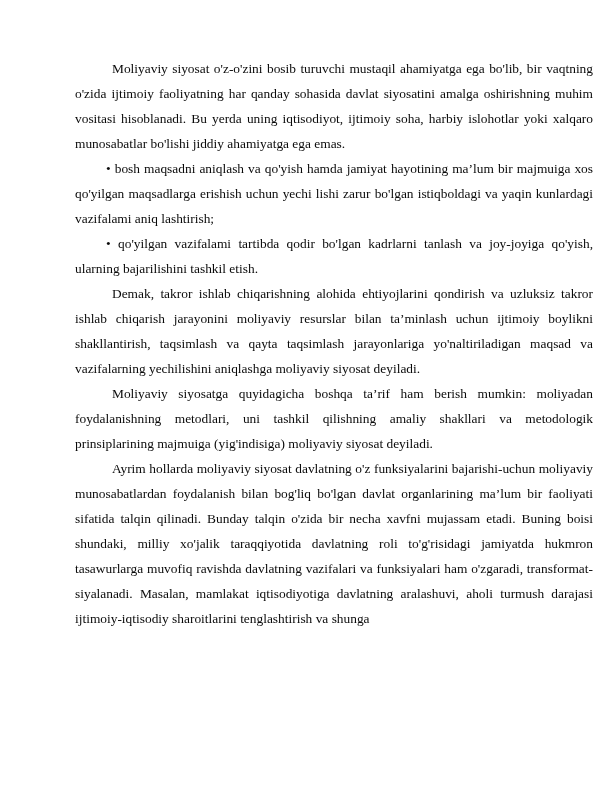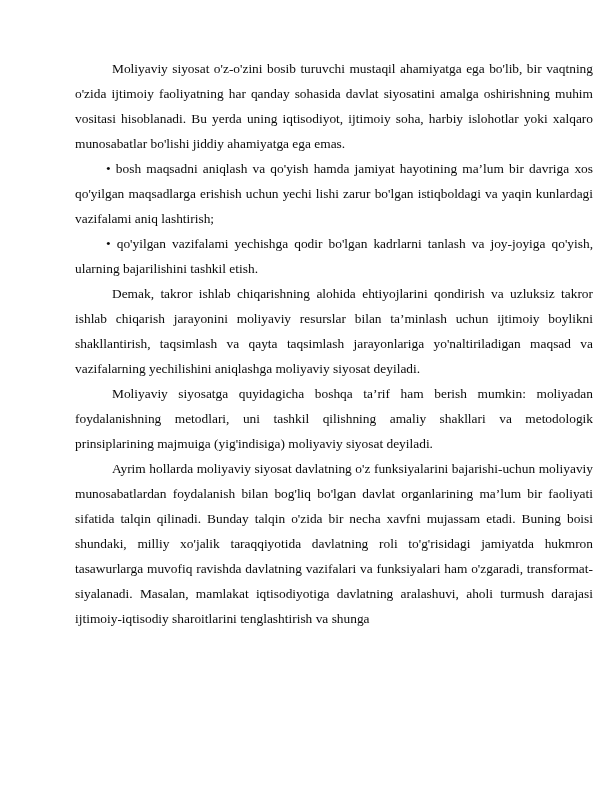--- a/index.html
+++ b/index.html
@@ -42,24 +42,24 @@
 </style>
 </head>
 <body>
 
 <div class="page">
   <div class="content">
 
     <p class="para">Moliyaviy siyosat o'z-o'zini bosib turuvchi mustaqil ahamiyatga ega bo'lib, bir vaqtning o'zida ijtimoiy faoliyatning har qanday sohasida davlat siyosatini amalga oshirishning muhim vositasi hisoblanadi. Bu yerda uning iqtisodiyot, ijtimoiy soha, harbiy islohotlar yoki xalqaro munosabatlar bo'lishi jiddiy ahamiyatga ega emas.</p>
 
 
-    <p class="para bullet">• bosh maqsadni aniqlash va qo'yish hamda jamiyat hayotining ma’lum bir davriga xos qo'yilgan maqsadlarga erishish uchun yechi lishi zarur bo'lgan istiqboldagi va yaqin kunlardagi vazifalami aniq lashtirish;</p>
+    <p class="para bullet">• bosh maqsadni aniqlash va qo'yish hamda jamiyat hayotining ma’lum bir majmuiga xos qo'yilgan maqsadlarga erishish uchun yechi lishi zarur bo'lgan istiqboldagi va yaqin kunlardagi vazifalami aniq lashtirish;</p>
 
 
-    <p class="para bullet">• qo'yilgan vazifalami yechishga qodir bo'lgan kadrlarni tanlash va joy-joyiga qo'yish, ularning bajarilishini tashkil etish.</p>
+    <p class="para bullet">• qo'yilgan vazifalami tartibda qodir bo'lgan kadrlarni tanlash va joy-joyiga qo'yish, ularning bajarilishini tashkil etish.</p>
 
     <p class="para">Demak, takror ishlab chiqarishning alohida ehtiyojlarini qondirish va uzluksiz takror ishlab chiqarish jarayonini moliyaviy resurslar bilan ta’minlash uchun ijtimoiy boylikni shakllantirish, taqsimlash va qayta taqsimlash jarayonlariga yo'naltiriladigan maqsad va vazifalarning yechilishini aniqlashga moliyaviy siyosat deyiladi.</p>
 
     <p class="para">Moliyaviy siyosatga quyidagicha boshqa ta’rif ham berish mumkin: moliyadan foydalanishning metodlari, uni tashkil qilishning amaliy shakllari va metodologik prinsiplarining majmuiga (yig'indisiga) moliyaviy siyosat deyiladi.</p>
 
     <p class="para last">Ayrim hollarda moliyaviy siyosat davlatning o'z funksiyalarini bajarishi-uchun moliyaviy munosabatlardan foydalanish bilan bog'liq bo'lgan davlat organlarining ma’lum bir faoliyati sifatida talqin qilinadi. Bunday talqin o'zida bir necha xavfni mujassam etadi. Buning boisi shundaki, milliy xo'jalik taraqqiyotida davlatning roli to'g'risidagi jamiyatda hukmron tasawurlarga muvofiq ravishda davlatning vazifalari va funksiyalari ham o'zgaradi, transformat- siyalanadi. Masalan, mamlakat iqtisodiyotiga davlatning aralashuvi, aholi turmush darajasi ijtimoiy-iqtisodiy sharoitlarini tenglashtirish va shunga</p>
 
   </div>
 </div>
 

